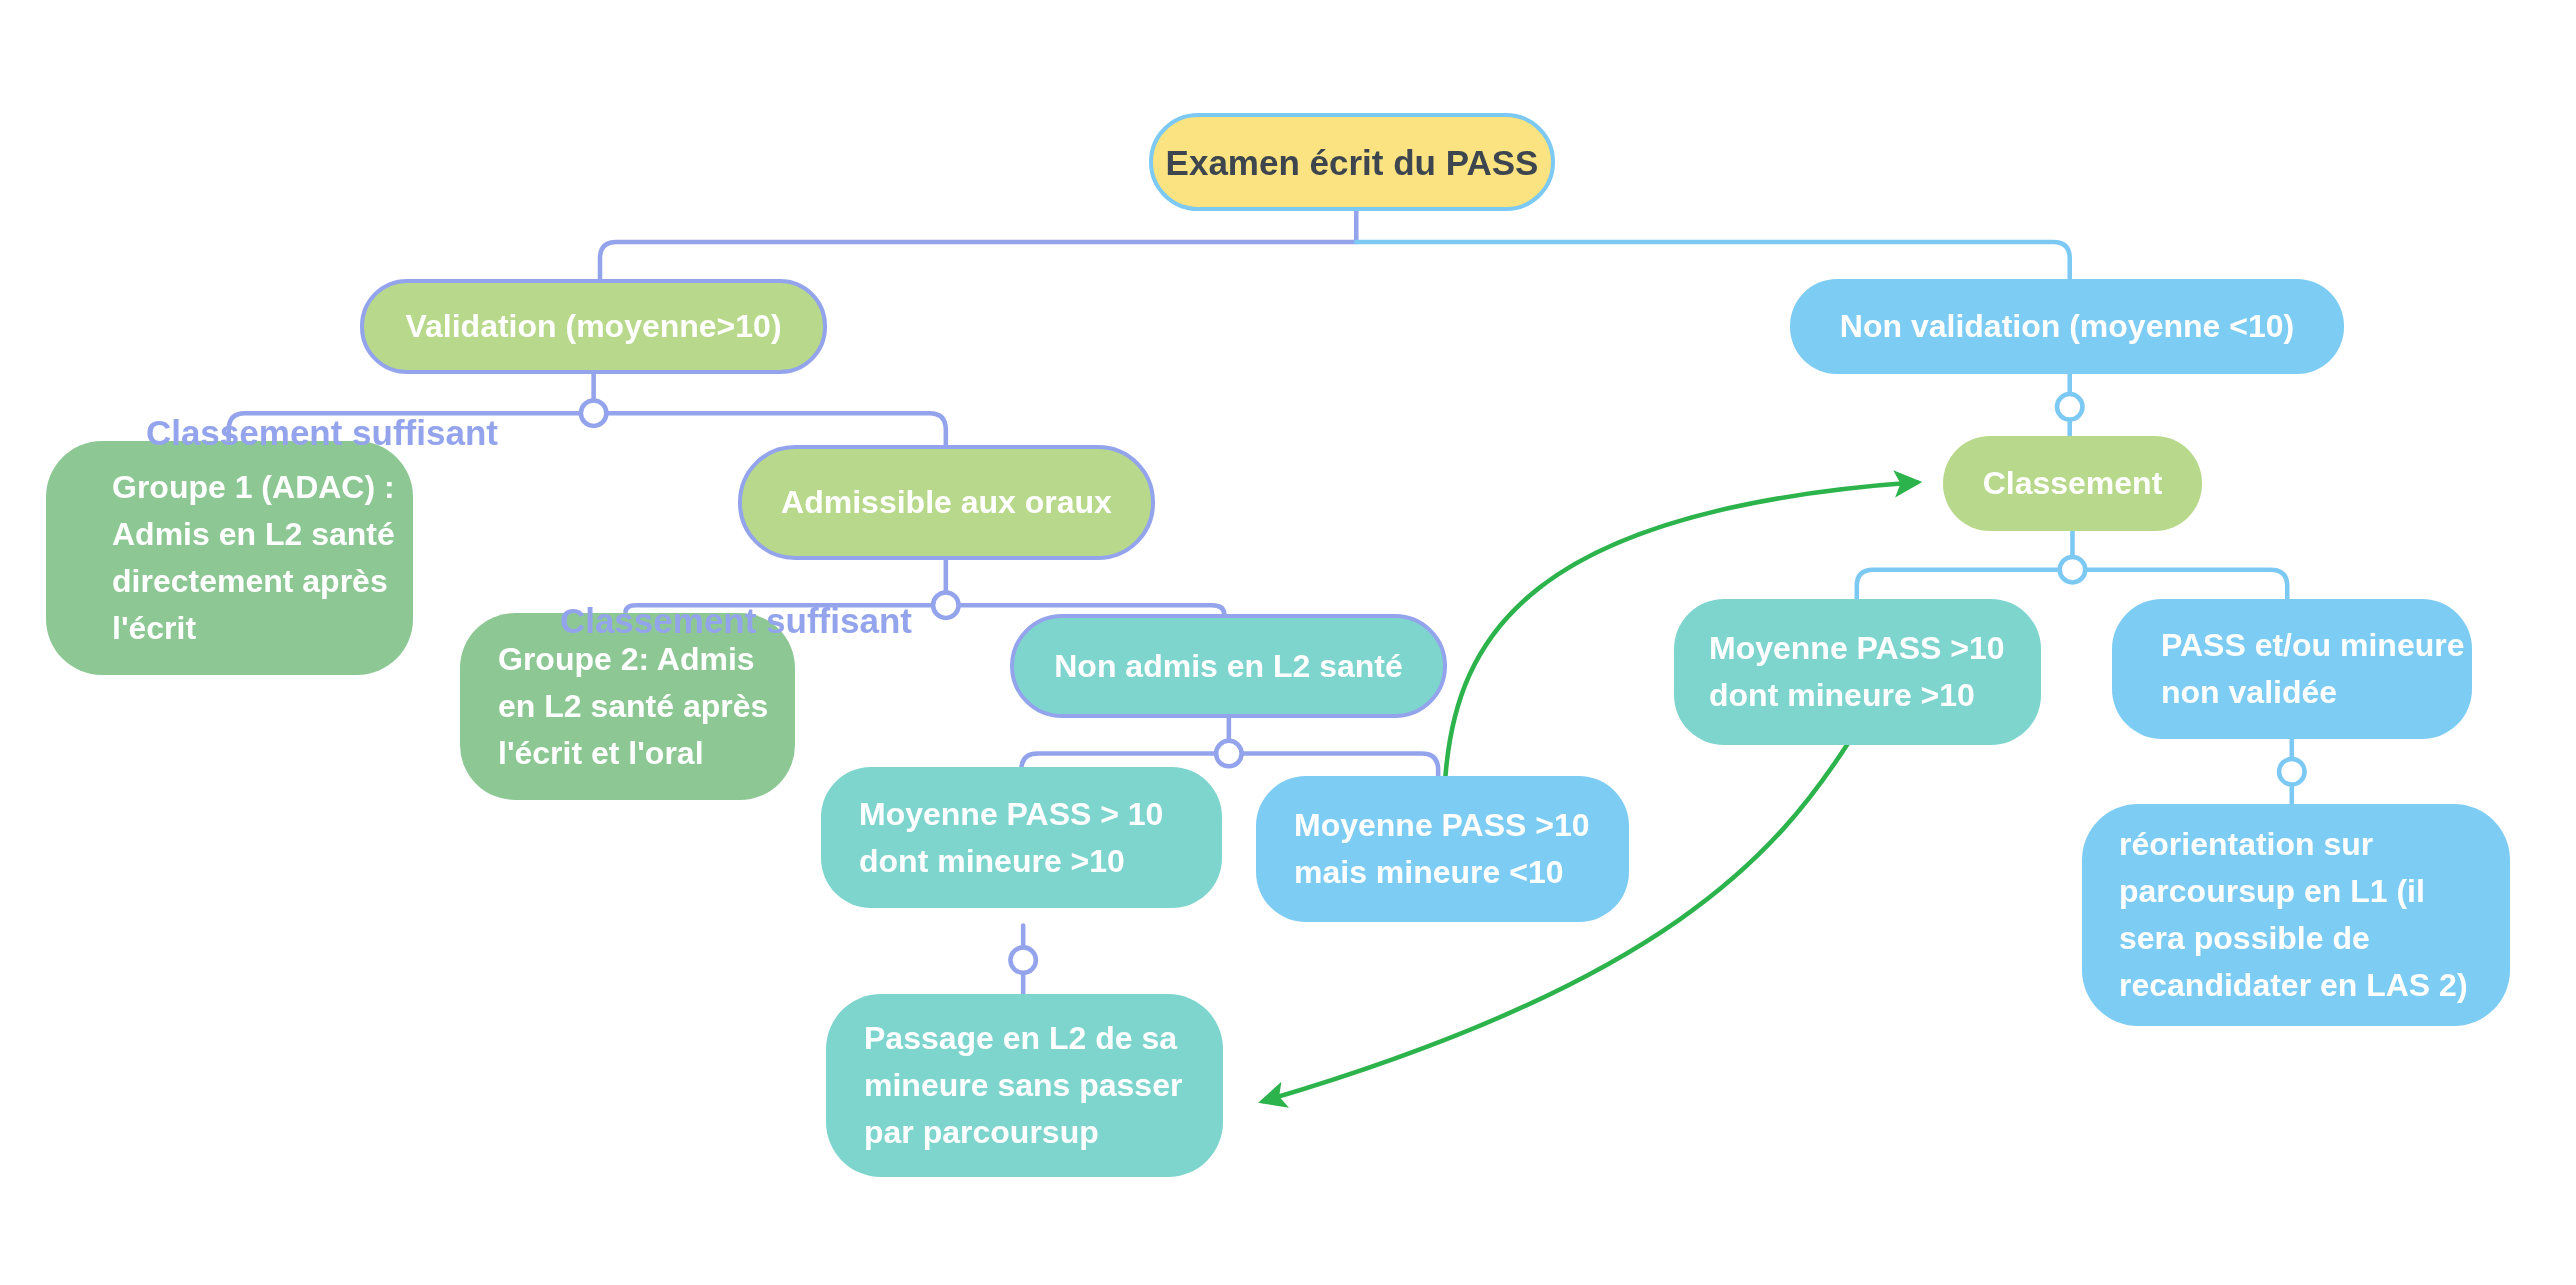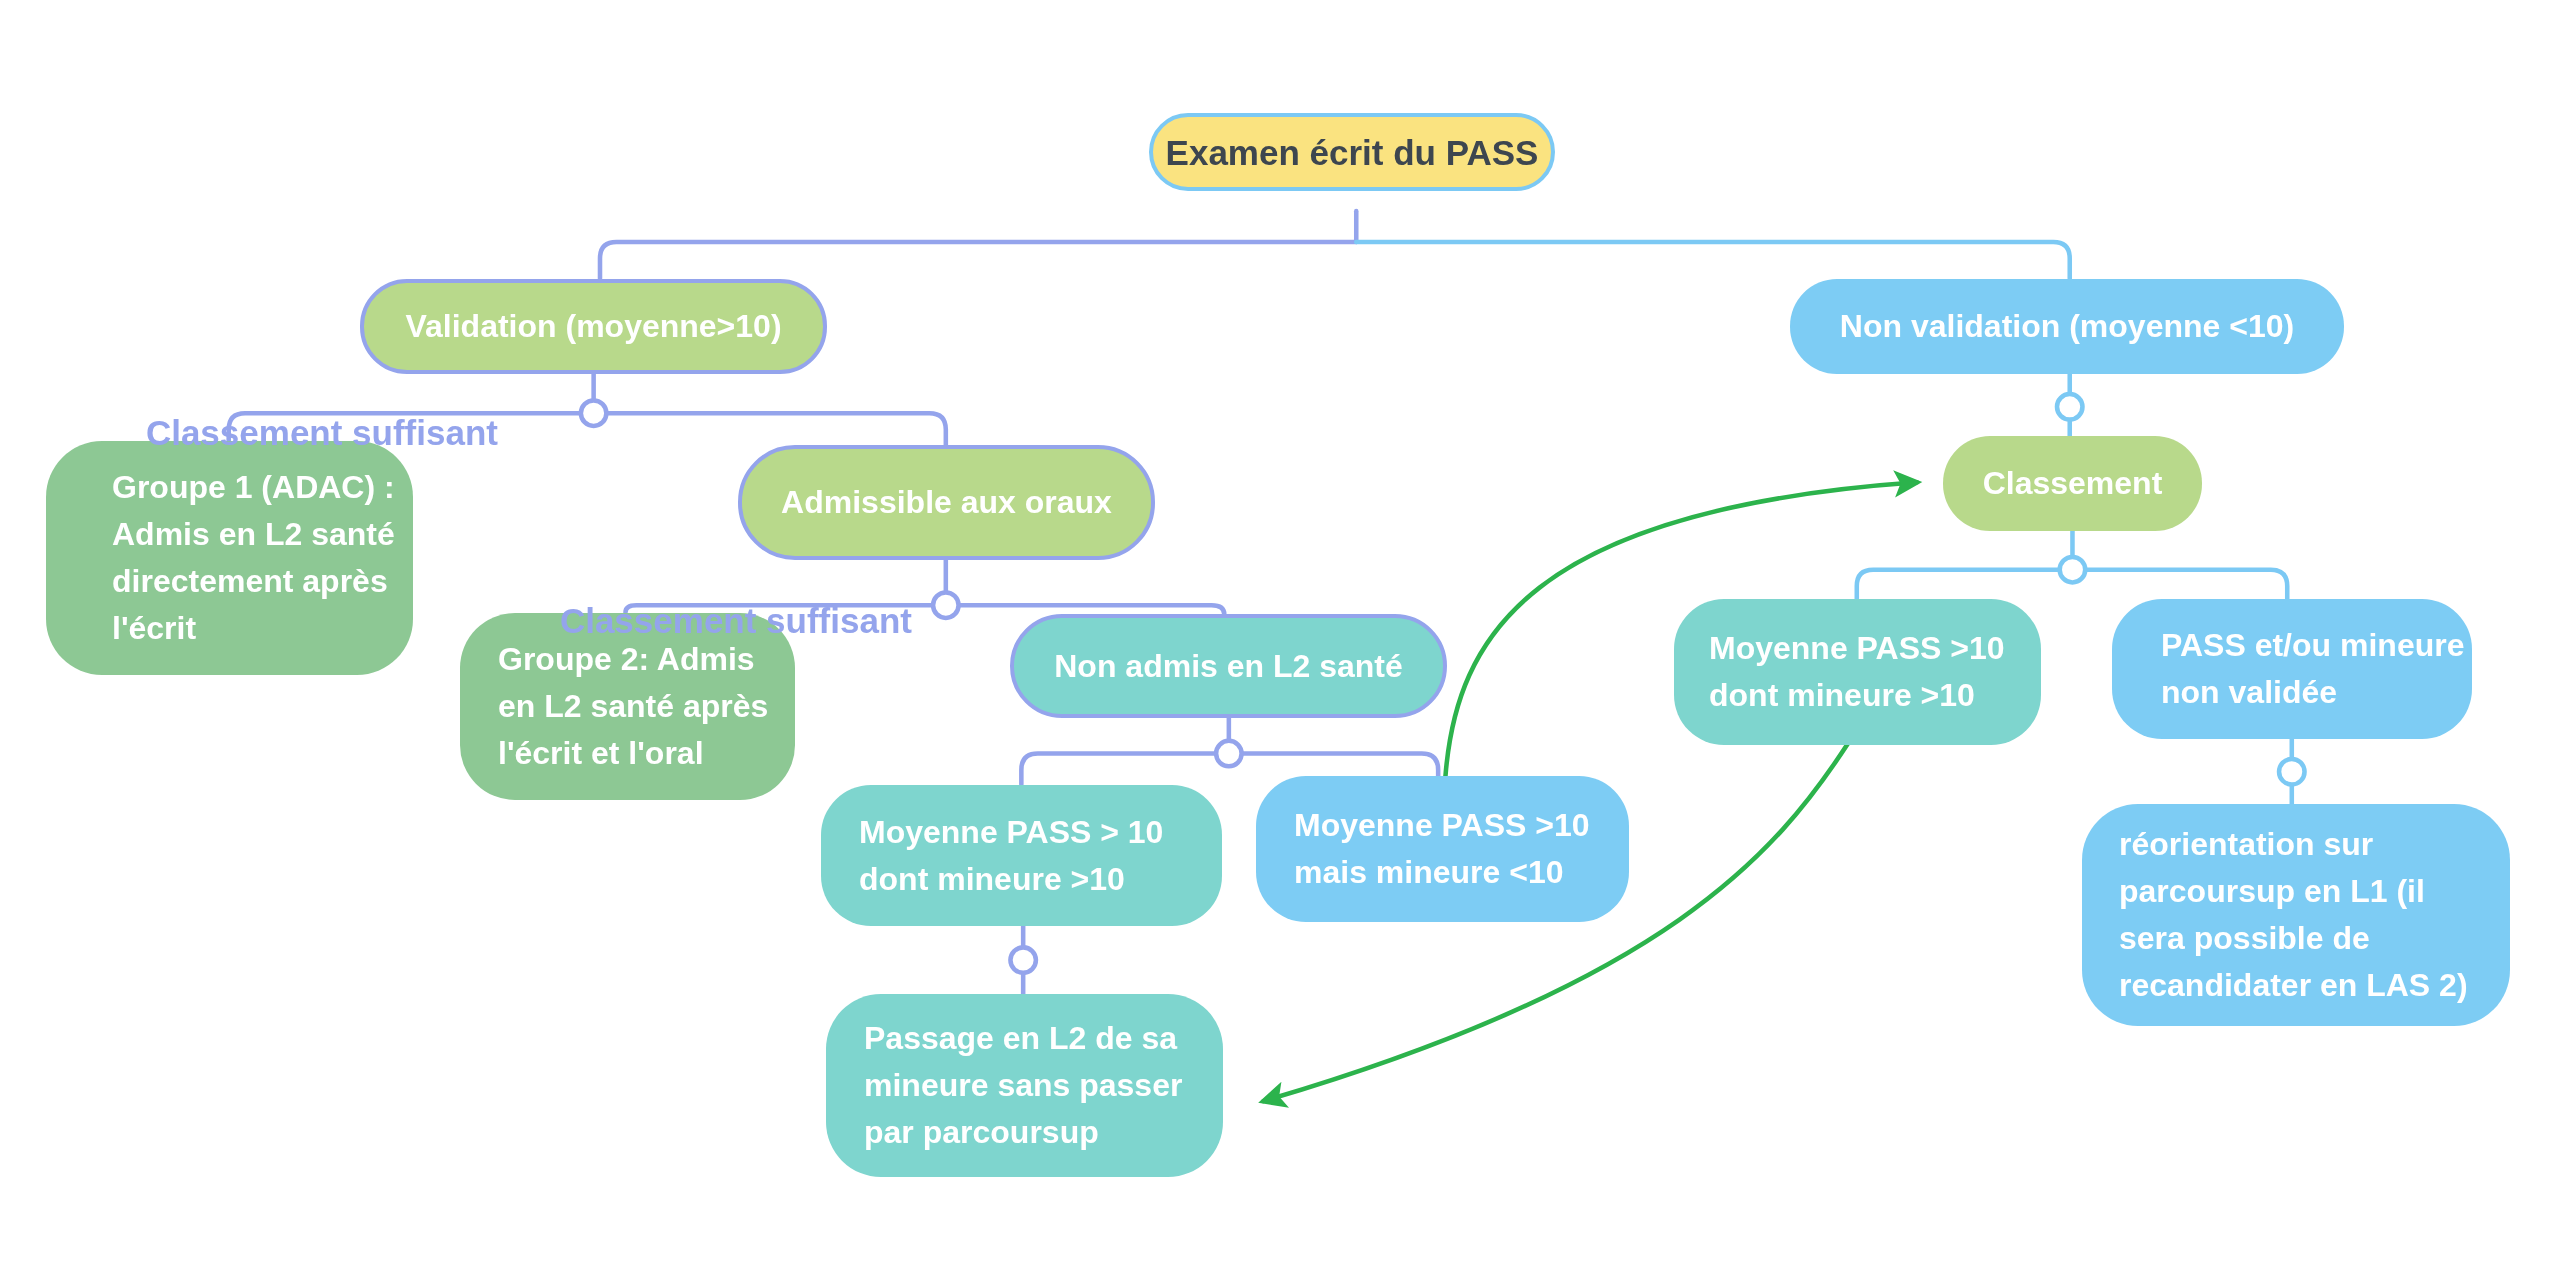--- a/index.html
+++ b/index.html
@@ -84,21 +84,21 @@
 
     <circle class="junction peri" cx="652" cy="454" r="14"></circle>
     <circle class="junction peri" cx="1039" cy="665" r="14"></circle>
     <circle class="junction peri" cx="1350" cy="828" r="14"></circle>
     <circle class="junction peri" cx="1124" cy="1055" r="14"></circle>
     <circle class="junction sky" cx="2274" cy="447" r="14"></circle>
     <circle class="junction sky" cx="2277" cy="626" r="14"></circle>
     <circle class="junction sky" cx="2518" cy="848" r="14"></circle>
   </svg>
 
-  <div class="node root center" style="left:1149px; top:113px; width:406px; height:78px; border-radius:49px;">
+  <div class="node root center" style="left:1149px; top:113px; width:406px; height:98px; border-radius:49px;">
     <span>Examen écrit du PASS</span>
   </div>
 
   <div class="node lgreen bordered center" style="left:360px; top:279px; width:467px; height:95px; border-radius:47px;">
     <span>Validation (moyenne&gt;10)</span>
   </div>
 
   <div class="node green padded" style="left:46px; top:441px; width:367px; height:234px; border-radius:56px; padding-left:66px;">
     <span>Groupe 1 (ADAC) :
 Admis en L2 santé
@@ -113,21 +113,21 @@
   <div class="node green padded" style="left:460px; top:613px; width:335px; height:187px; border-radius:55px; ">
     <span>Groupe 2: Admis
 en L2 santé après
 l'écrit et l'oral</span>
   </div>
 
   <div class="node teal bordered center" style="left:1010px; top:614px; width:437px; height:104px; border-radius:52px;">
     <span>Non admis en L2 santé</span>
   </div>
 
-  <div class="node teal padded" style="left:821px; top:785px; width:401px; height:141px; border-radius:50px;">
+  <div class="node teal padded" style="left:821px; top:767px; width:401px; height:141px; border-radius:50px;">
     <span>Moyenne PASS &gt; 10
 dont mineure &gt;10</span>
   </div>
 
   <div class="node blue padded" style="left:1256px; top:776px; width:373px; height:146px; border-radius:50px;">
     <span>Moyenne PASS &gt;10
 mais mineure &lt;10</span>
   </div>
 
   <div class="node teal padded" style="left:826px; top:994px; width:397px; height:183px; border-radius:55px;">

